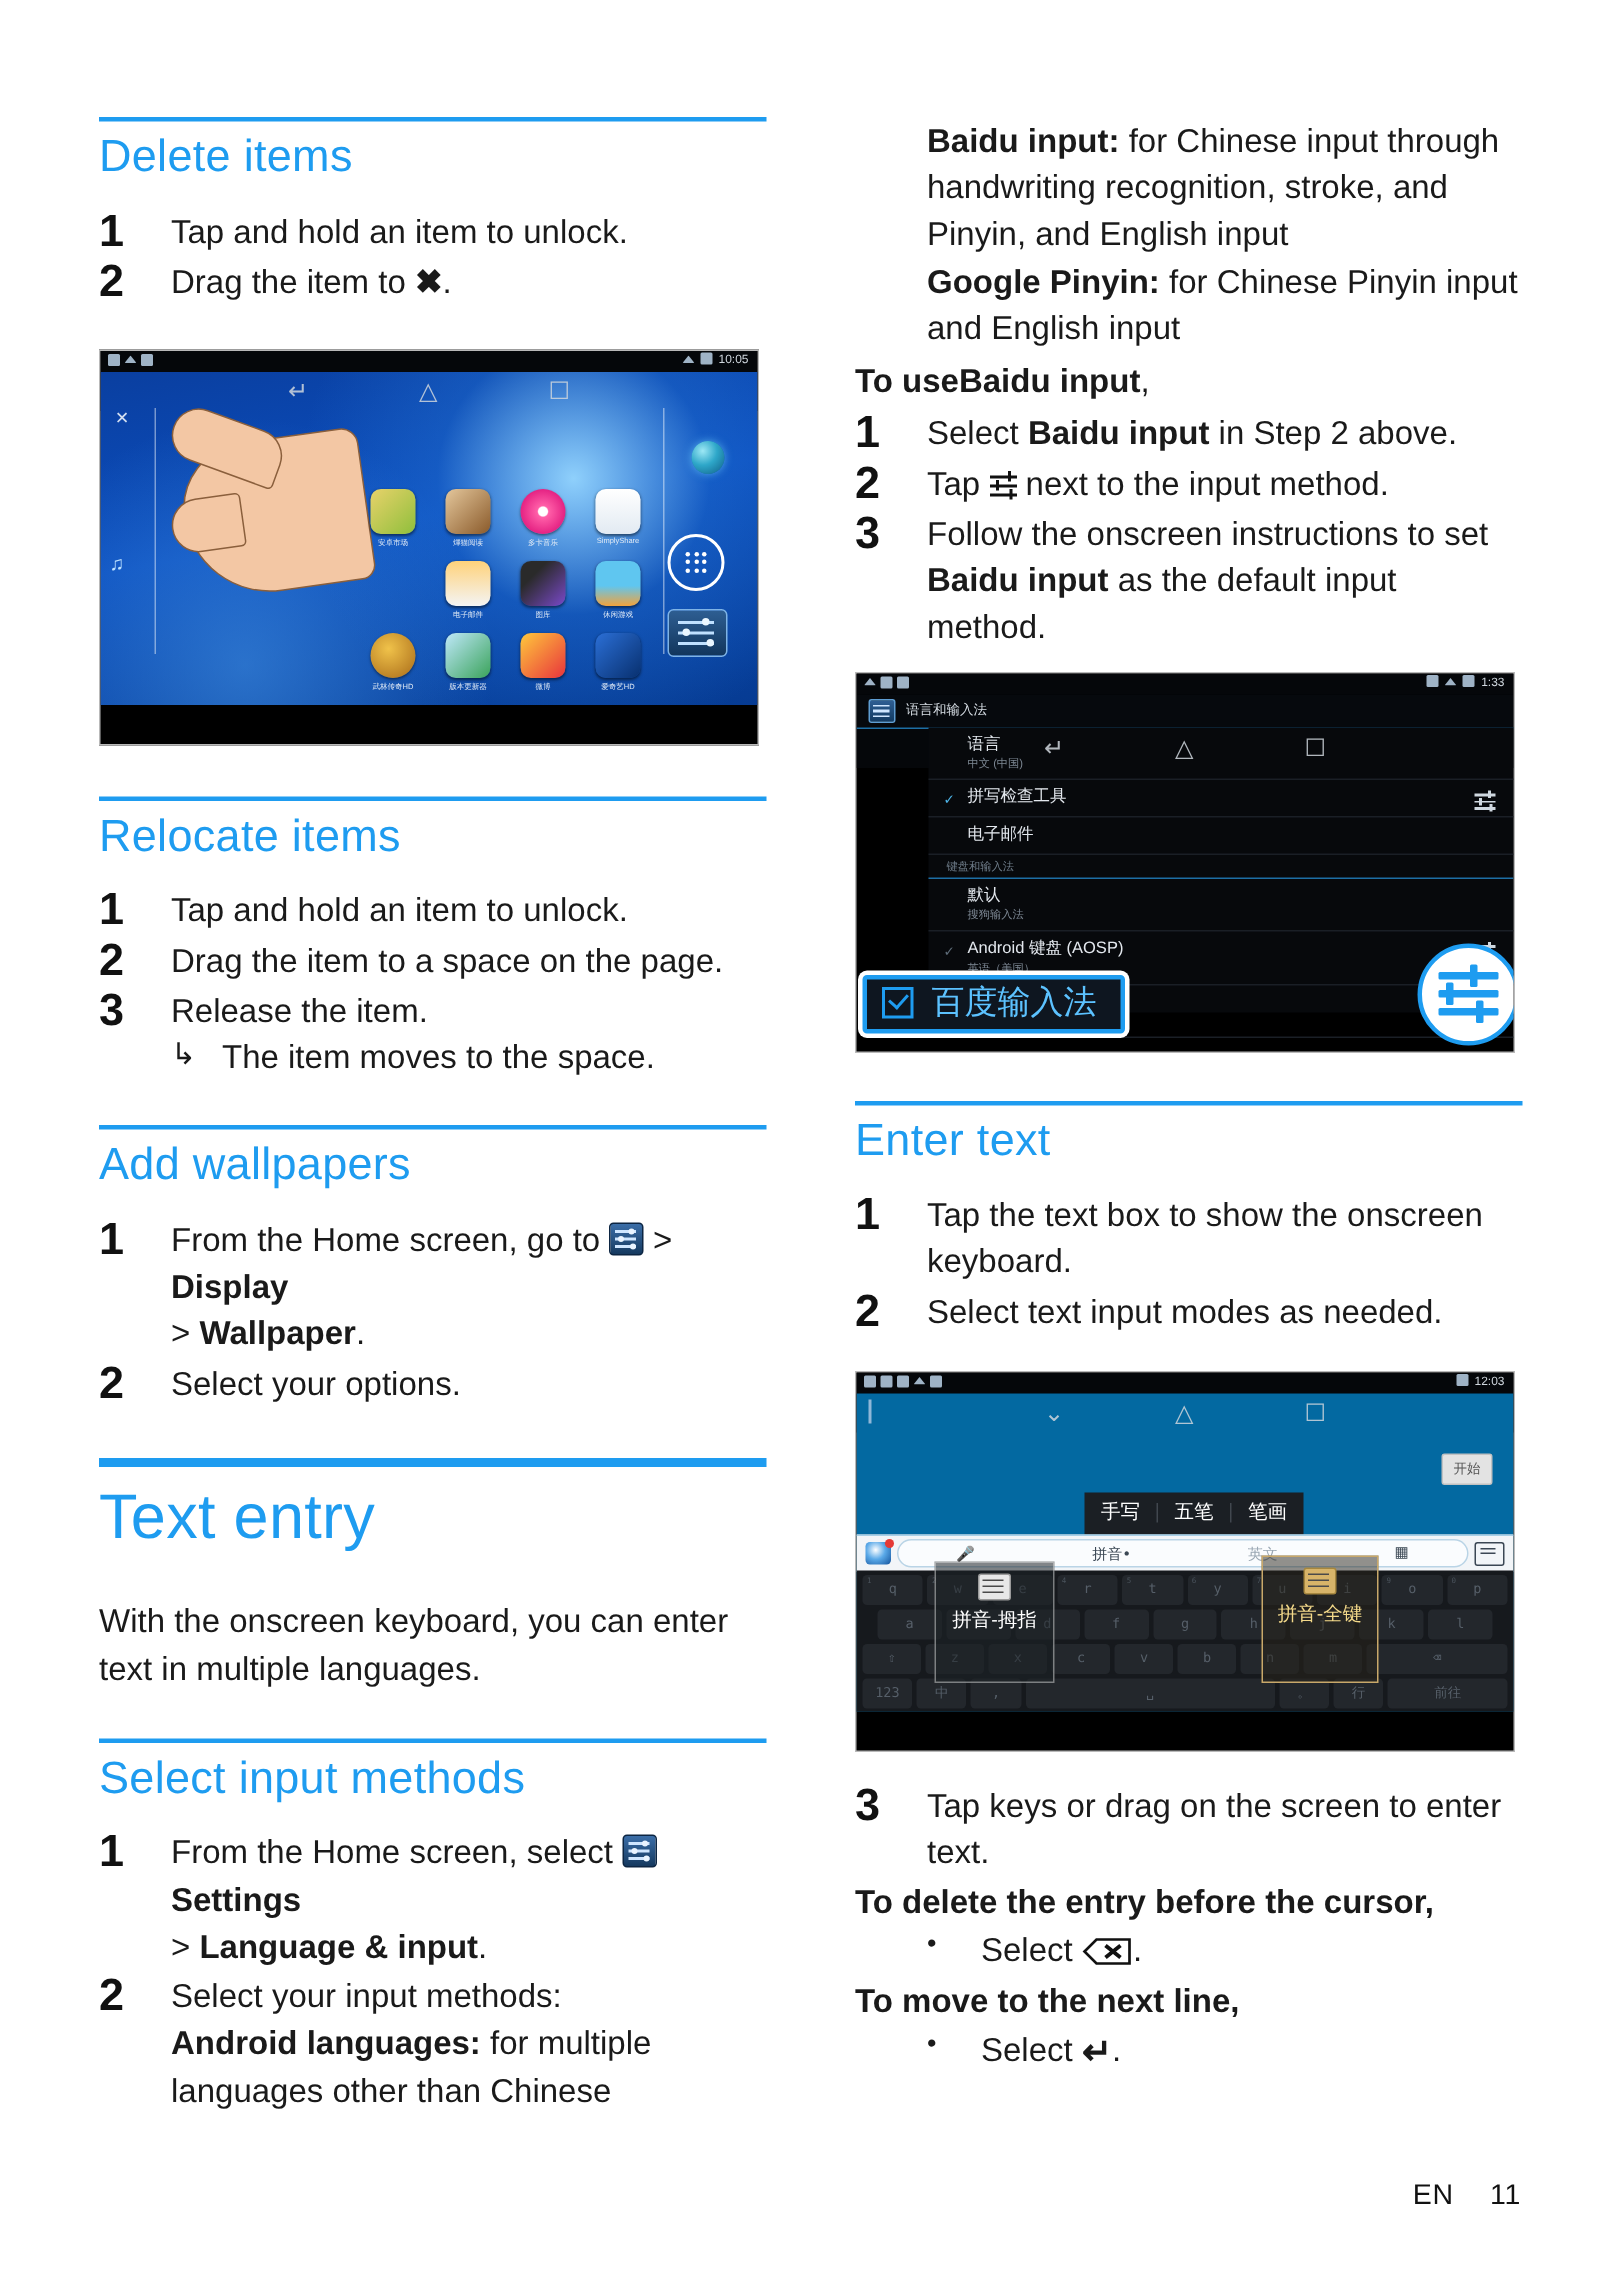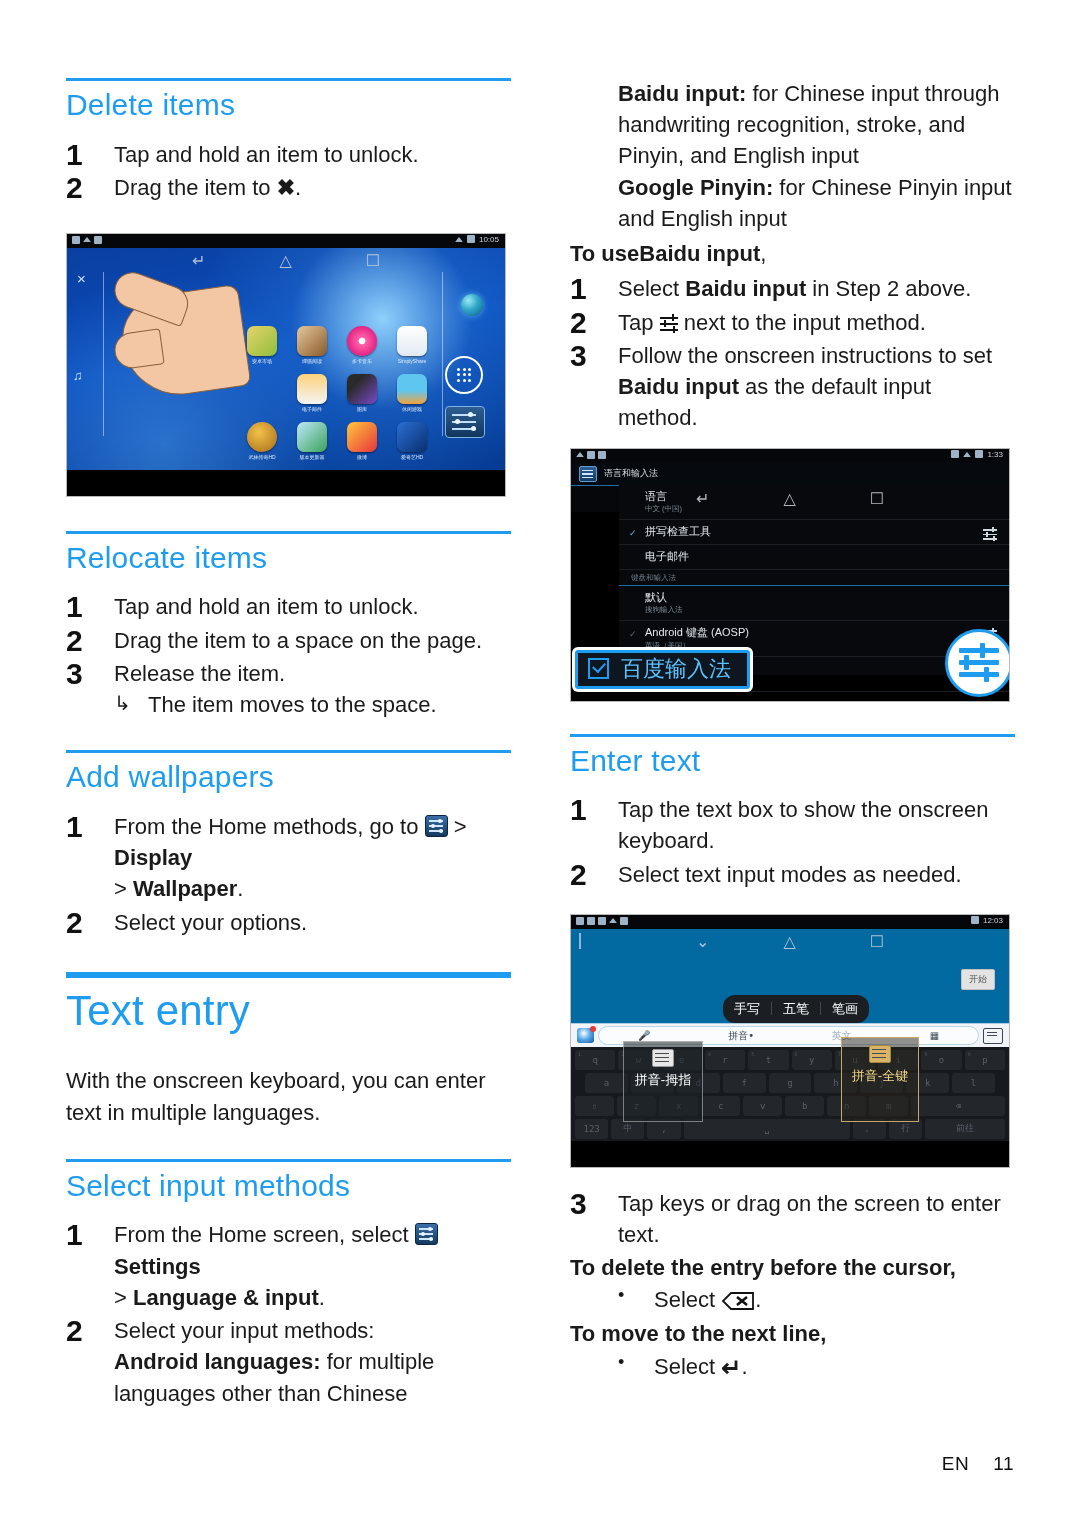--- a/index.html
+++ b/index.html
@@ -201,21 +201,21 @@
   .big-sliders em:nth-of-type(1){left:32px;top:11px;}
   .big-sliders em:nth-of-type(2){left:16px;top:23px;}
   .big-sliders em:nth-of-type(3){left:36px;top:35px;}
 
   
   #shot-kb{width:438px;height:252px;}
   .kb-canvas{position:absolute;left:0;right:0;top:14px;bottom:26px;background:#0369a1;}
   .kb-caret{position:absolute;left:8px;top:4px;width:1.5px;height:16px;background:#8fb7d8;}
   .kb-done{position:absolute;right:14px;top:40px;background:#e3e3e3;border:1px solid #c2c2c2;border-radius:2px;padding:3px 7px;font-size:9px;color:#555;font-family:"DejaVu Sans",sans-serif;}
   .kb-popup{
-    position:absolute;left:152px;top:66px;background:#1b1f24;border-radius:12px;
+    position:absolute;left:152px;top:66px;background:#1b1f24;border-radius:0;
     display:flex;align-items:center;height:28px;
   }
   .kb-popup div{color:#ffffff;font-size:13px;padding:0 11px;font-family:"DejaVu Sans",sans-serif;
     border-right:1px solid #41474e;line-height:1;}
   .kb-popup div:last-child{border-right:none;}
   .kb-toolbar{
     position:absolute;left:0;right:0;top:94px;height:24px;background:#f2f5f8;
     border-top:1px solid #a8cfe6;display:flex;align-items:center;padding:0 6px;gap:4px;
   }
   .kb-logo{width:17px;height:15px;border-radius:3px;background:radial-gradient(circle at 40% 35%,#fff 0%,#5aa9e8 45%,#13539c 100%);position:relative;}
@@ -393,21 +393,21 @@
         </li>
       </ol>
     </div>
 
     <div class="block" style="">
       <div class="rule"></div>
       <h2 class="sec">Add wallpapers</h2>
       <ol class="steps">
         <li>
           <span class="num">1</span>
-          <span>From the Home methods, go to </span><span class="ico ico-settings"><i></i><i></i><i></i><b></b><b></b><b></b></span><span> &gt; </span><span class="b">Display</span>
+          <span>From the Home screen, go to </span><span class="ico ico-settings"><i></i><i></i><i></i><b></b><b></b><b></b></span><span> &gt; </span><span class="b">Display</span>
           <div><span>&gt; </span><span class="b">Wallpaper</span><span>.</span></div>
         </li>
         <li><span class="num">2</span><span>Select your options.</span></li>
       </ol>
     </div>
 
     <div class="block" style="margin-top:34px;">
       <div class="rule thick"></div>
       <h1 class="big">Text entry</h1>
       <p class="lead">With the onscreen keyboard, you can enter text in multiple languages.</p>

